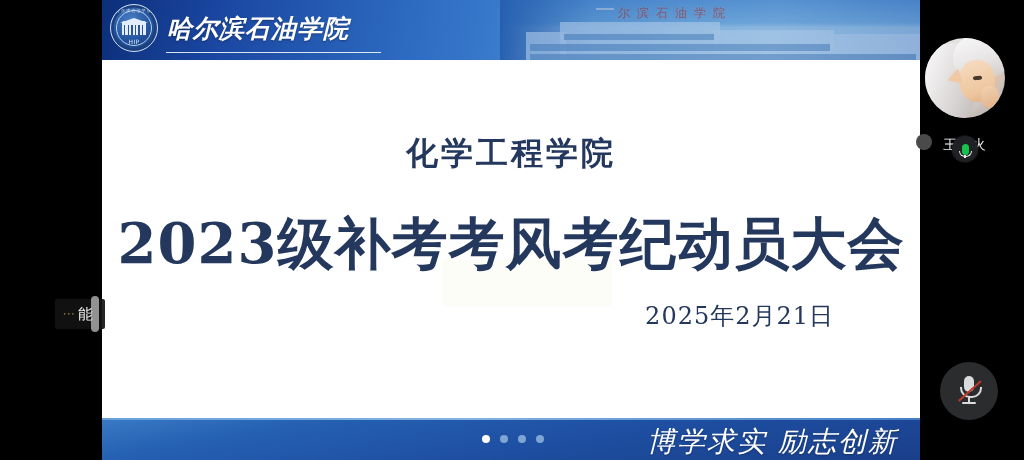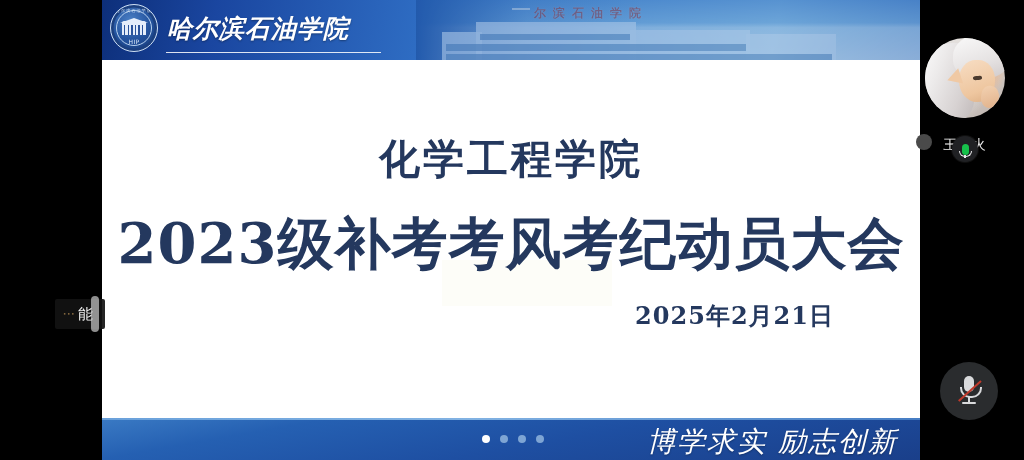--- a/index.html
+++ b/index.html
@@ -44,21 +44,21 @@
         #1a46a0 14%,
         #2f6ec4 40%,
         #4a8ed6 62%,
         #6aa8e0 82%,
         #3f78c4 100%);
     overflow: hidden;
   }
   .header-photo {
     position: absolute;
     right: 0; top: 0;
-    width: 504px;
+    width: 420px;
     height: 60px;
     opacity: .62;
     background:
       linear-gradient(90deg, rgba(28,80,160,1) 0%, rgba(28,80,160,0.15) 22%, rgba(28,80,160,0) 45%),
       linear-gradient(180deg, #4d86c8 0%, #6ea3d4 38%, #9dc0df 46%, #b9cfe4 100%);
   }
   .hp-bld {
     position: absolute;
     background: #c5d6e8;
     opacity: .8;
@@ -183,21 +183,21 @@
     left: 0; top: 60px;
     width: 818px;
     height: 358px;
     background: #ffffff;
   }
   .title-line1 {
     position: absolute;
     left: 0; right: 0;
     top: 72px;
     text-align: center;
-    font-size: 41px;
+    font-size: 32px;
     font-weight: bold;
     color: #24385e;
     letter-spacing: 3px;
     font-family: "DejaVu Serif", "Liberation Serif", serif;
     white-space: nowrap;
   }
   .title-line2 {
     position: absolute;
     left: 0; right: 0;
     top: 147px;
@@ -207,21 +207,21 @@
     color: #24385e;
     letter-spacing: 1px;
     font-family: "DejaVu Serif", "Liberation Serif", serif;
     white-space: nowrap;
   }
   .slide-date {
     position: absolute;
     right: 86px;
     top: 240px;
     font-size: 24px;
-    font-weight: bold;
+    font-weight: normal;
     color: #24385e;
     letter-spacing: 1px;
     font-family: "DejaVu Serif", "Liberation Serif", serif;
     white-space: nowrap;
   }
   .watermark {
     position: absolute;
     left: 340px;
     top: 200px;
     width: 170px; height: 46px;

